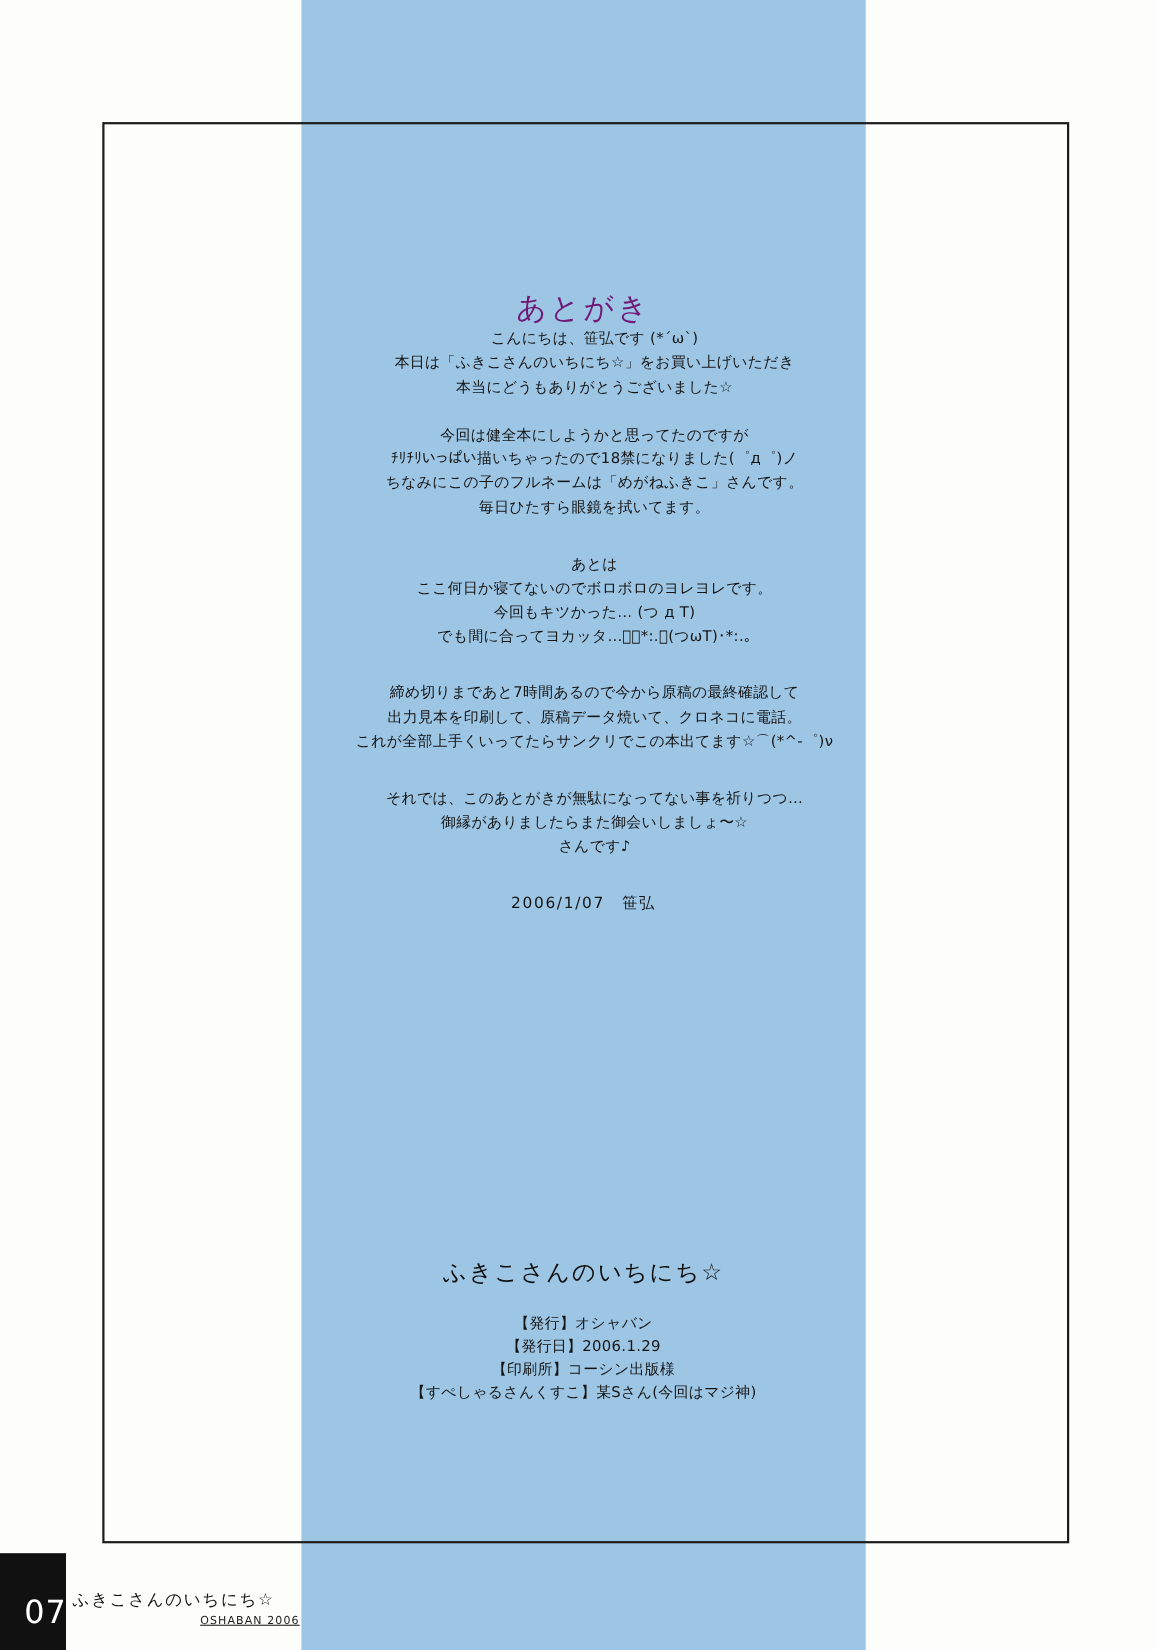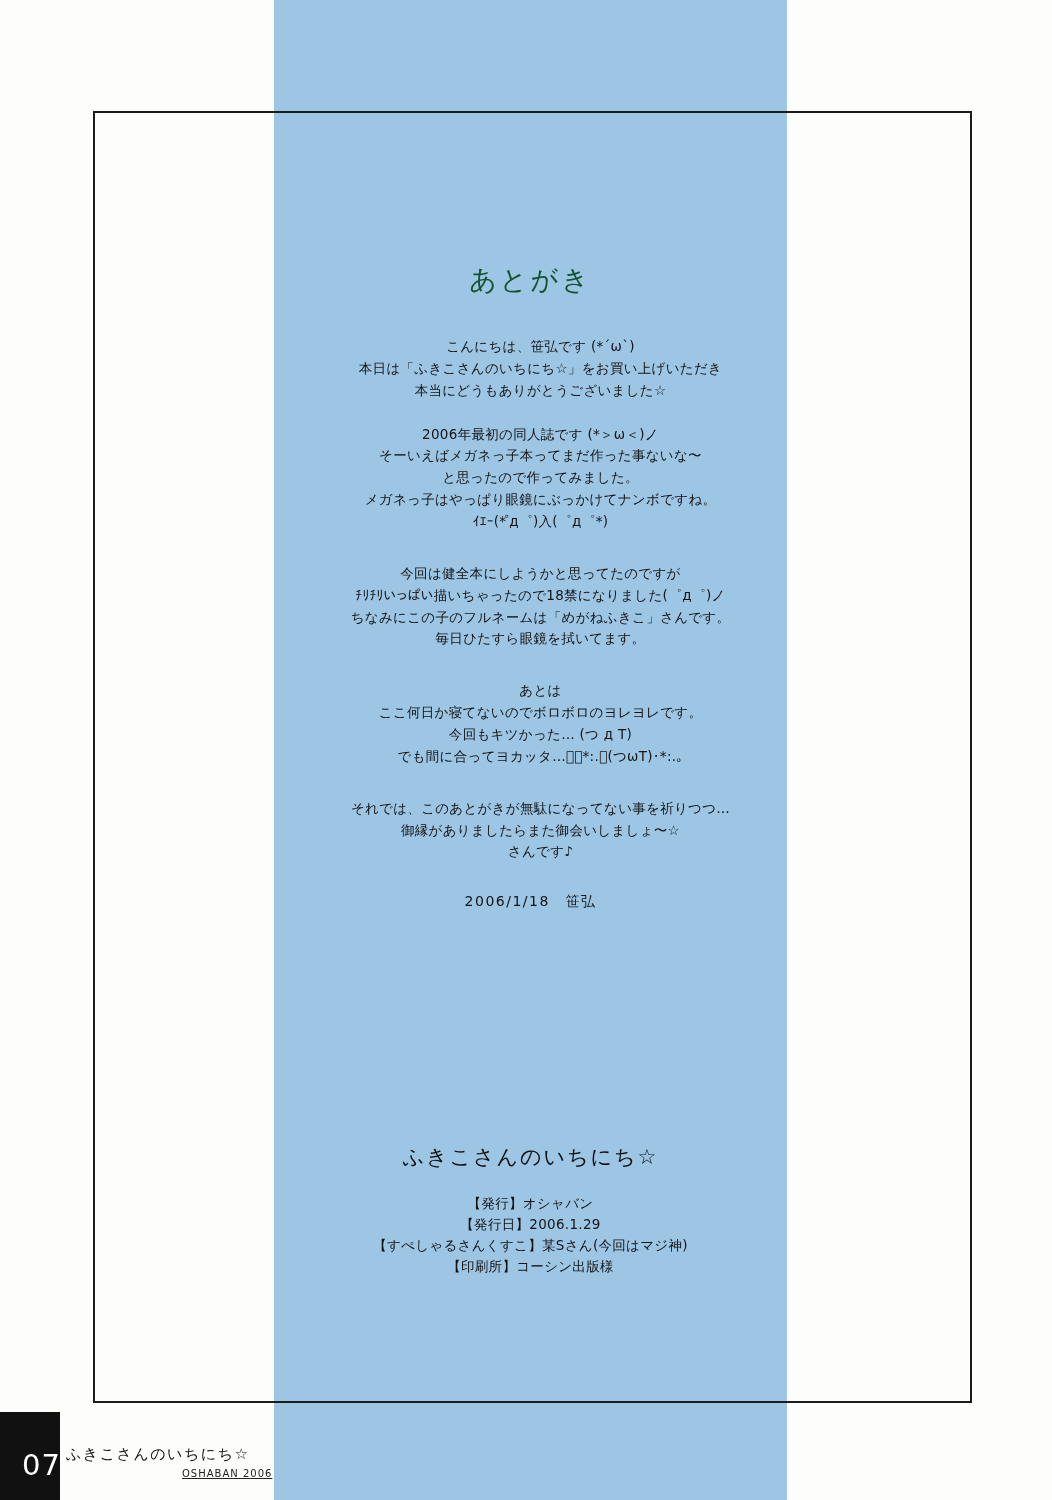--- a/index.html
+++ b/index.html
@@ -48,22 +48,21 @@
   #afterword {
     position: absolute;
     left: 274px;
     top: 262px;
     width: 513px;
     text-align: center;
   }
   #afterword-title {
     font-size: 27px;
     letter-spacing: 3px;
-    color: #14532d;
-    margin-bottom: 38px;
+    color: #701a75;
     font-weight: normal;
   }
   .para {
     font-size: 13.5px;
     line-height: 1.62;
     color: #141414;
     margin: 0 0 22px 0;
     white-space: pre-line;
     letter-spacing: 0.3px;
     padding-left: 20px;
@@ -143,46 +142,44 @@
   <div id="blue-band"></div>
 
   <div id="frame"></div>
 
   <div id="afterword">
     <div id="afterword-title">あとがき</div>
 
     <p class="para">こんにちは、笹弘です (*´ω`)
 本日は「ふきこさんのいちにち☆」をお買い上げいただき
 本当にどうもありがとうございました☆</p>
-    <p class="para gap-big">2006年最初の同人誌です (*＞ω＜)ノ
-そーいえばメガネっ子本ってまだ作った事ないな〜
-と思ったので作ってみました。
-メガネっ子はやっぱり眼鏡にぶっかけてナンボですね。
-ｲｴｰ(*゜д゜)入(゜д゜*)</p>
     <p class="para gap-big">今回は健全本にしようかと思ってたのですが
 ﾁﾘﾁﾘいっぱい描いちゃったので18禁になりました(゜д゜)ノ
 ちなみにこの子のフルネームは「めがねふきこ」さんです。
 毎日ひたすら眼鏡を拭いてます。</p>
     <p class="para gap-big">あとは
 ここ何日か寝てないのでボロボロのヨレヨレです。
 今回もキツかった… (つ д T)
 でも間に合ってヨカッタ…ﾟ･*:.｡(つωT)･*:.｡</p>
+    <p class="para gap-big">締め切りまであと7時間あるので今から原稿の最終確認して
+出力見本を印刷して、原稿データ焼いて、クロネコに電話。
+これが全部上手くいってたらサンクリでこの本出てます☆⌒(*^-゜)ν</p>
     <p class="para">それでは、このあとがきが無駄になってない事を祈りつつ…
 御縁がありましたらまた御会いしましょ〜☆
 さんです♪</p>
 
-    <div id="signature">2006/1/18　笹弘</div>
+    <div id="signature">2006/1/07　笹弘</div>
   </div>
 
   <div id="colophon">
     <div id="colophon-title">ふきこさんのいちにち☆</div>
     <div class="colophon-line">【発行】オシャバン</div>
     <div class="colophon-line">【発行日】2006.1.29</div>
+    <div class="colophon-line">【印刷所】コーシン出版様</div>
     <div class="colophon-line">【すぺしゃるさんくすこ】某Sさん(今回はマジ神)</div>
-    <div class="colophon-line">【印刷所】コーシン出版様</div>
   </div>
 
   <div id="footer-bar"></div>
   <div id="page-number">07</div>
   <div id="footer-text">ふきこさんのいちにち☆</div>
   <div id="footer-sub">OSHABAN 2006</div>
 
 </div>
 
 </body></html>

